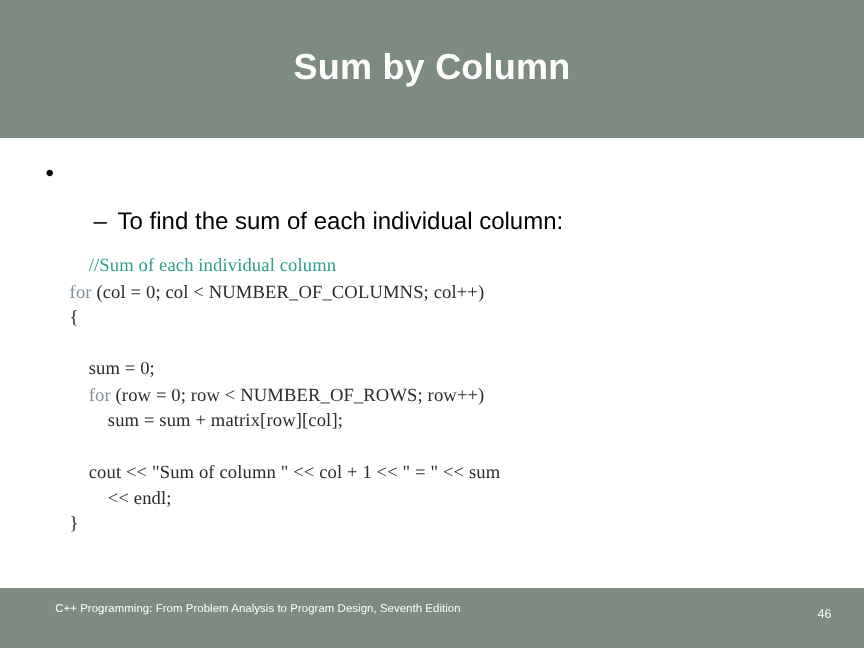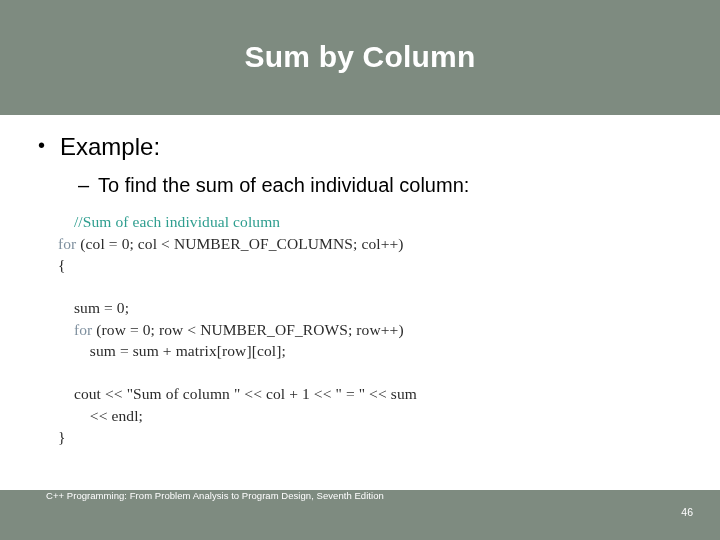--- a/index.html
+++ b/index.html
@@ -113,21 +113,21 @@
     position: absolute;
     left: 0;
     top: 490px;
     width: 720px;
     height: 50px;
     background: #7e8b80;
   }
   .footer-text {
     position: absolute;
     left: 46px;
-    top: 0;
+    top: 12px;
     color: #ffffff;
     font-size: 9.5px;
     font-family: "Liberation Sans", sans-serif;
     letter-spacing: 0.05px;
     white-space: nowrap;
   }
   .footer-page {
     position: absolute;
     right: 27px;
     top: 16px;
@@ -143,21 +143,20 @@
 <div class="slide">
 
   <div class="title-bar">
     <div class="title-text">Sum by Column</div>
   </div>
 
   <div class="body-area">
 
     <div class="bullet-l1">
       <span class="marker">•</span>
-      <span class="txt">Example:</span>
     </div>
 
     <div class="bullet-l2">
       <span class="marker">–</span>
       <span class="txt">To find the sum of each individual column:</span>
     </div>
 
     <div class="code-block" id="code-block"><div class="code-line"><span>    </span><span class="tok-comment" style="color: rgb(46, 158, 143);">//Sum of each individual column</span></div><div class="code-line"><span class="tok-keyword" style="color: rgb(127, 144, 159);">for</span><span class="tok-plain" style="color: rgb(43, 43, 43);"> (col = 0; col &lt; NUMBER_OF_COLUMNS; col++)</span></div><div class="code-line"><span class="tok-plain" style="color: rgb(43, 43, 43);">{</span></div><div class="code-line">&nbsp;</div><div class="code-line"><span>    </span><span class="tok-plain" style="color: rgb(43, 43, 43);">sum = 0;</span></div><div class="code-line"><span>    </span><span class="tok-keyword" style="color: rgb(127, 144, 159);">for</span><span class="tok-plain" style="color: rgb(43, 43, 43);"> (row = 0; row &lt; NUMBER_OF_ROWS; row++)</span></div><div class="code-line"><span>        </span><span class="tok-plain" style="color: rgb(43, 43, 43);">sum = sum + matrix[row][col];</span></div><div class="code-line">&nbsp;</div><div class="code-line"><span>    </span><span class="tok-plain" style="color: rgb(43, 43, 43);">cout &lt;&lt; "Sum of column " &lt;&lt; col + 1 &lt;&lt; " = " &lt;&lt; sum</span></div><div class="code-line"><span>        </span><span class="tok-plain" style="color: rgb(43, 43, 43);">&lt;&lt; endl;</span></div><div class="code-line"><span class="tok-plain" style="color: rgb(43, 43, 43);">}</span></div></div>
 
   </div>

